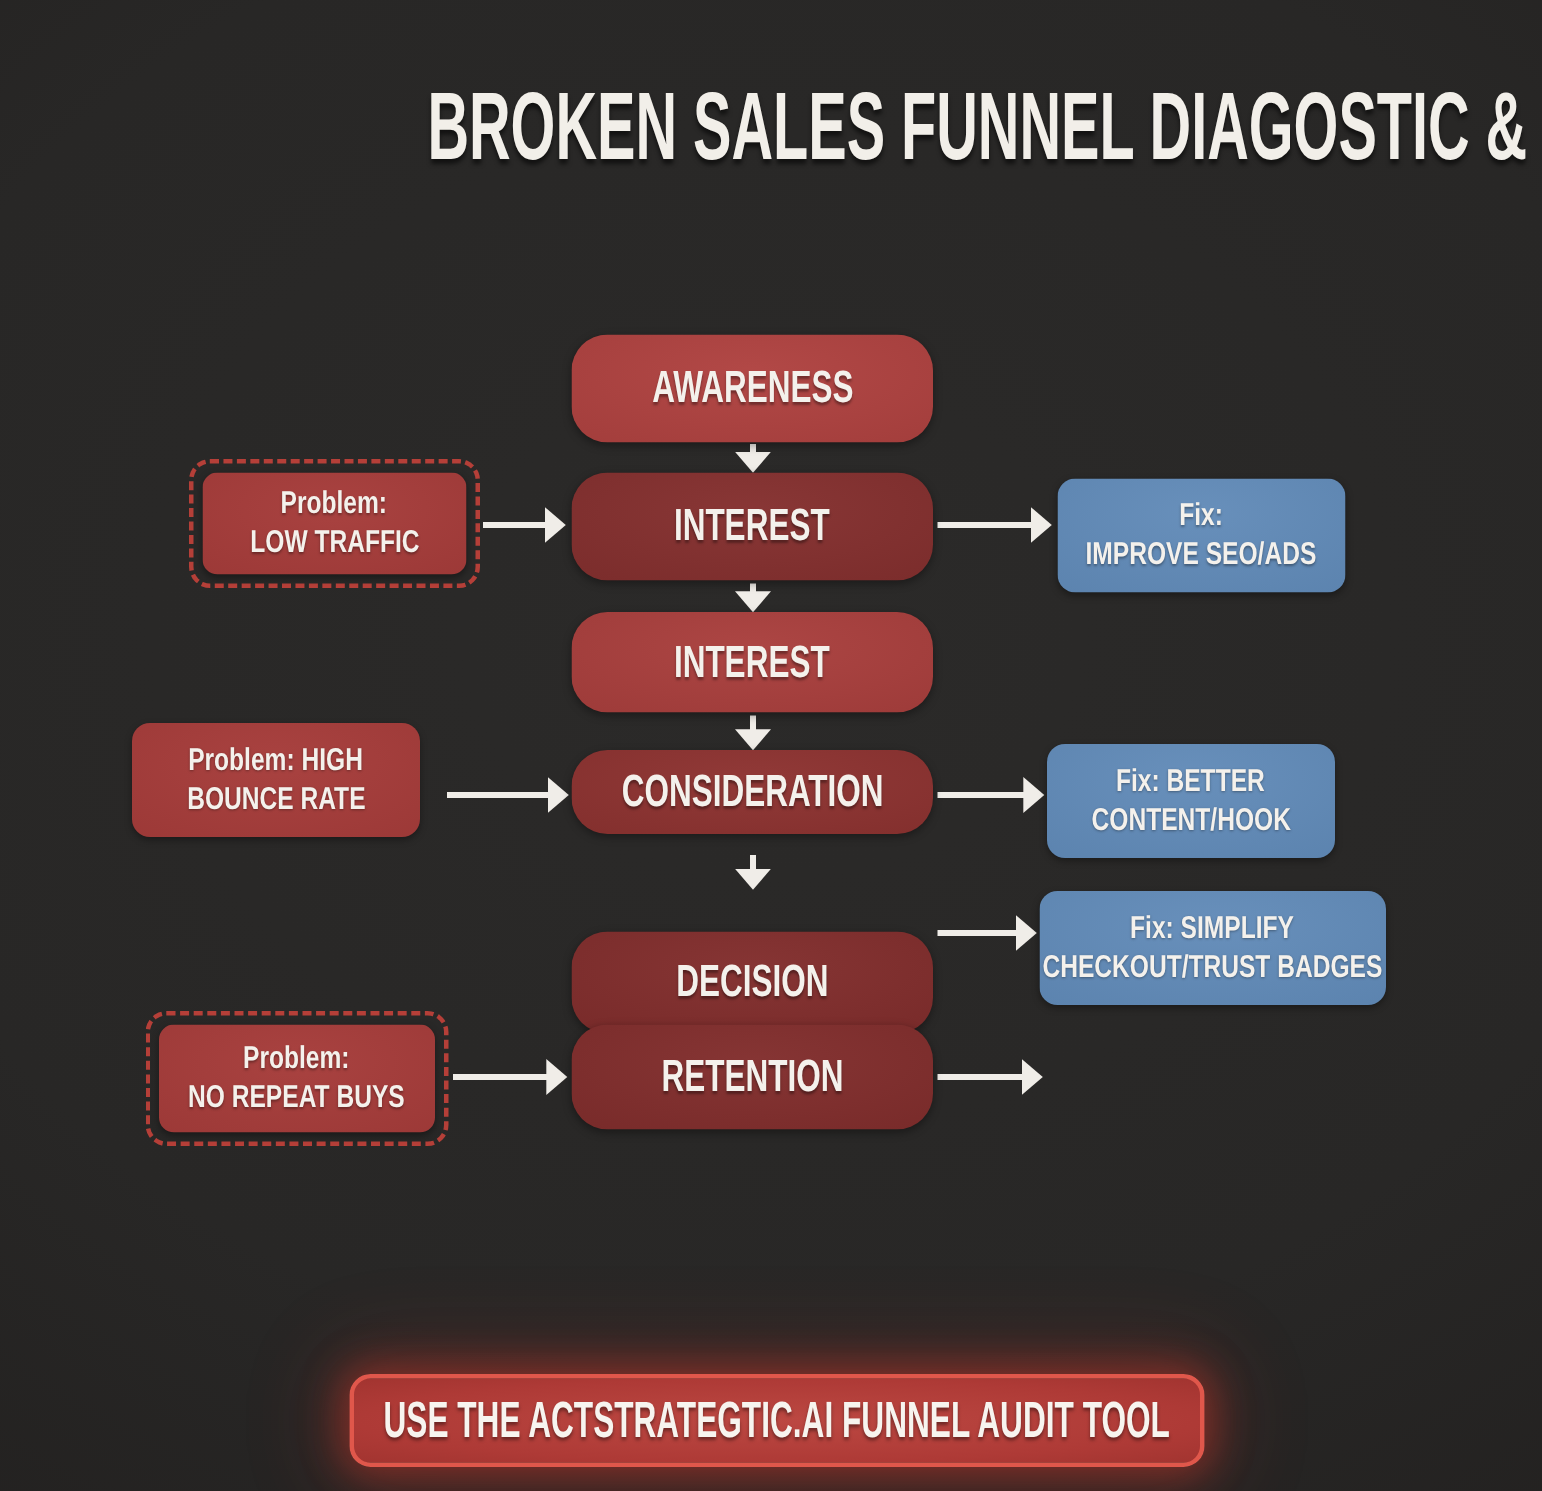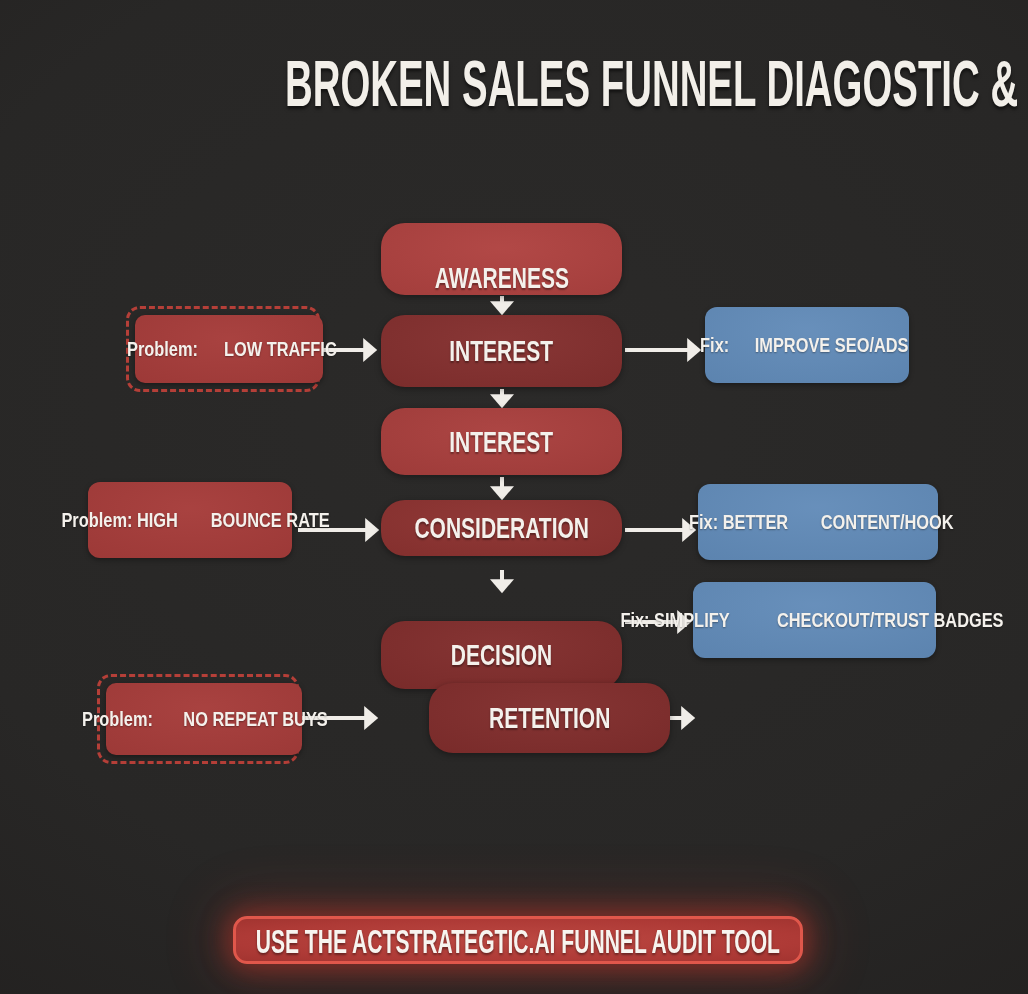--- a/index.html
+++ b/index.html
@@ -25,59 +25,59 @@
     display:flex;align-items:center;justify-content:center;
     border-radius:24px;
     background-image:radial-gradient(130% 150% at 50% 35%, rgba(255,255,255,0.06), rgba(0,0,0,0.12));
     box-shadow:0 2px 6px rgba(0,0,0,0.35);
   }
   .stage span{
     display:inline-block;transform:scaleX(0.70);transform-origin:center;
     font-size:30px;font-weight:bold;color:#f4f1ec;white-space:nowrap;
     text-shadow:0 2px 2px rgba(0,0,0,0.35);
   }
-  .s1{top:223px;height:72px;background-color:#ad3d3b;align-items:flex-end;}
+  .s1{top:223px;height:72px;background-color:#ad3d3b;}
   .s2{top:315px;height:72px;background-color:#812a29;}
   .s3{top:408px;height:67px;background-color:#a73a38;}
   .s4{top:500px;height:56px;background-color:#8a2d2b;}
   .s5{top:593px;height:68px;background-color:#7e2827;margin-top:28px;}
-  .s6{top:683px;height:70px;background-color:#7e2827;margin-left:48px;}
+  .s6{top:683px;height:70px;background-color:#7e2827;}
   
   .sidebox{
-    position:absolute;display:flex;flex-direction:row;
+    position:absolute;display:flex;flex-direction:column;
     align-items:center;justify-content:center;
-    border-radius:12px;box-shadow:0 2px 5px rgba(0,0,0,0.35);padding-left:12px;
+    border-radius:12px;box-shadow:0 2px 5px rgba(0,0,0,0.35);
   }
   .sidebox span{
     display:inline-block;transform:scaleX(0.78);transform-origin:center;
     font-size:21px;font-weight:bold;color:#f4f1ec;line-height:26px;white-space:nowrap;
     text-shadow:0 1px 2px rgba(0,0,0,0.35);
   }
   .problem-fill{background-color:#a43836;
     background-image:radial-gradient(130% 150% at 50% 35%, rgba(255,255,255,0.05), rgba(0,0,0,0.10));}
   .dashed-wrap{
     position:absolute;border:3px dashed #b53f38;border-radius:14px;
     padding:6px;box-sizing:border-box;
   }
   .dashed-wrap .sidebox{position:relative;width:100%;height:100%;border-radius:10px;}
   .p1{left:126px;top:306px;width:194px;height:86px;}
   .p2{left:88px;top:482px;width:192px;height:76px;}
   .p3{left:97px;top:674px;width:202px;height:90px;}
   .fixbox{background-color:#5b86b5;
-    background-image:radial-gradient(130% 150% at 50% 30%, rgba(255,255,255,0.08), rgba(0,0,0,0.08));}
+    background-image:radial-gradient(130% 150% at 50% 30%, rgba(255,255,255,0.08), rgba(0,0,0,0.08));margin-top:12px;}
   .f1{left:705px;top:307px;width:192px;height:76px;}
-  .f2{left:698px;top:484px;width:228px;height:76px;}
+  .f2{left:698px;top:484px;width:192px;height:76px;}
   .f3{left:693px;top:582px;width:231px;height:76px;}
   .f4{left:697px;top:680px;width:196px;height:78px;}
   
   .arrows{position:absolute;top:0;left:0;pointer-events:none;}
   
   .cta{
-    position:absolute;left:233px;top:916px;width:570px;height:48px;
-    display:flex;align-items:flex-end;justify-content:center;
+    position:absolute;left:233px;top:916px;width:570px;height:62px;
+    display:flex;align-items:center;justify-content:center;
     background:radial-gradient(ellipse at center, #bc4842 0%, #ae3a36 70%, #a23430 100%);
     border:3px solid #e0574b;border-radius:14px;box-sizing:border-box;
     box-shadow:0 0 26px 6px rgba(214,58,44,0.45), 0 0 60px 14px rgba(214,58,44,0.18);
     cursor:pointer;padding:0;
   }
   .cta span{
     display:inline-block;transform:scaleX(0.62);transform-origin:center;
     font-size:34px;font-weight:bold;color:#f7f4ef;white-space:nowrap;
     text-shadow:0 2px 3px rgba(0,0,0,0.4);
   }

